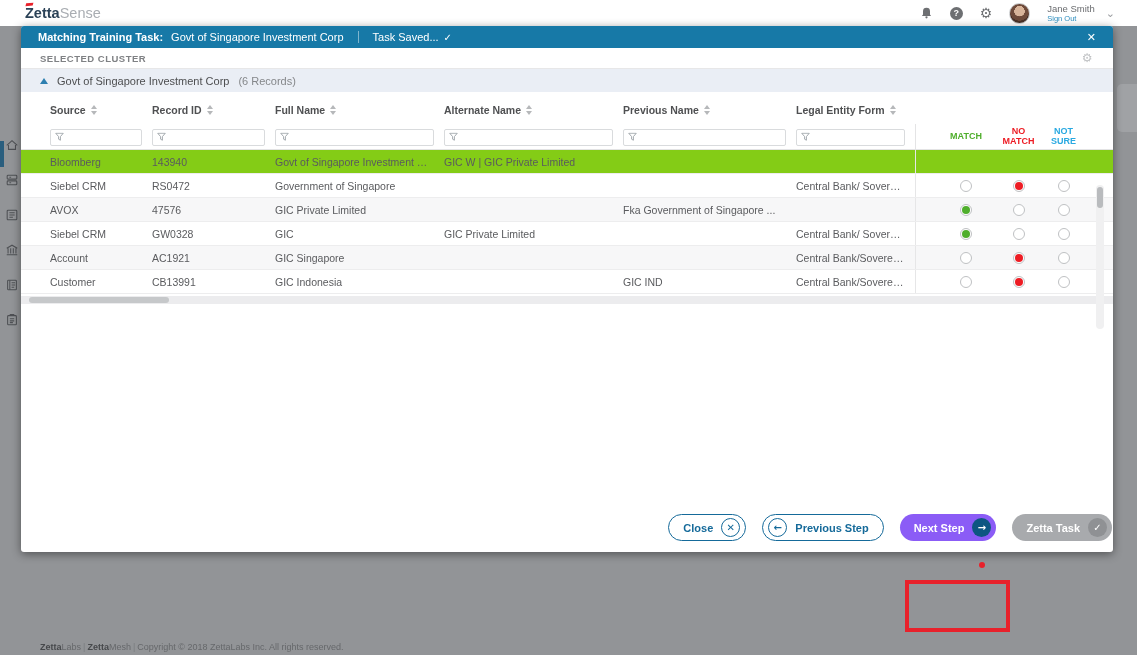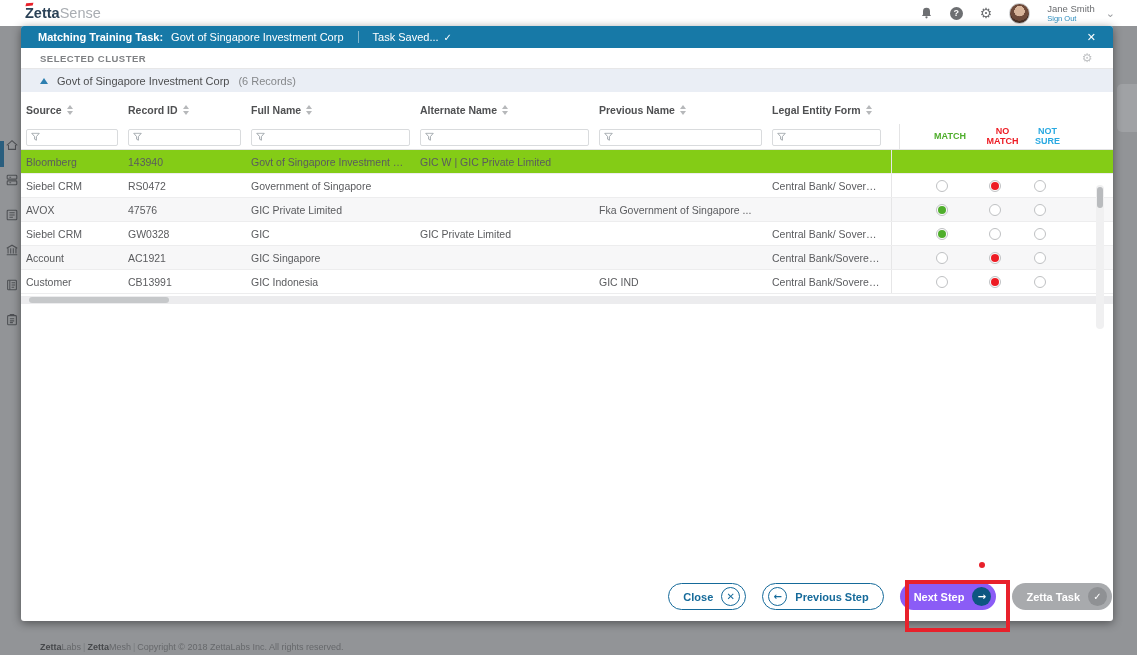--- a/index.html
+++ b/index.html
@@ -27,48 +27,48 @@
   .backdrop { position:absolute; top:26px; left:0; width:1137px; height:629px; background:#929497; }
   .side-indicator { position:absolute; left:0; top:115px; width:4px; height:26px; background:#2a5e7e; }
   .side-icons { position:absolute; left:5px; top:112px; display:flex; flex-direction:column; gap:21px; }
   .side-icons svg { stroke:#4e5054; fill:none; stroke-width:1.2; }
   .bg-card { position:absolute; left:1117px; top:58px; width:20px; height:48px; background:#a0a2a5; border-radius:5px 0 0 5px; }
   .page-footer { position:absolute; left:40px; top:616px; font-size:9px; color:#66686b; display:flex; align-items:center; gap:2px; }
   .page-footer .b { font-weight:bold; color:#46484b; }
   .page-footer .sep { color:#7b7d80; }
 
   
-  .modal { position:absolute; top:26px; left:21px; width:1092px; height:595px; background:#fff; border-radius:3px; box-shadow:0 2px 10px rgba(0,0,0,.45); z-index:10; display:flex; flex-direction:column; }
+  .modal { position:absolute; top:26px; left:21px; width:1092px; height:526px; background:#fff; border-radius:3px; box-shadow:0 2px 10px rgba(0,0,0,.45); z-index:10; display:flex; flex-direction:column; }
   .modal-titlebar { height:22px; background:#1779a7; border-radius:3px 3px 0 0; color:#fff; display:flex; align-items:center; padding:0 17px; font-size:11px; gap:8px; flex:0 0 auto; }
   .mt-label { font-weight:bold; }
   .mt-sep { width:1px; height:12px; background:rgba(255,255,255,.45); margin:0 6px; }
   .mt-saved { display:flex; gap:5px; align-items:center; }
   .mt-check { font-family:"DejaVu Sans", sans-serif; font-size:10px; font-weight:bold; }
   .mt-close { margin-left:auto; font-family:"DejaVu Sans", sans-serif; font-size:11px; font-weight:bold; cursor:pointer; }
 
   .instructions { padding:7px 19px 8px; font-size:11px; color:#7b7d80; line-height:14px; border-bottom:1px solid #e7e7e8; flex:0 0 auto; }
   .section-header { height:21px; display:flex; align-items:center; justify-content:space-between; padding:0 20px 0 19px; font-size:9.5px; letter-spacing:.5px; color:#7f8184; border-bottom:1px solid #e7e7e8; flex:0 0 auto;font-weight:bold; }
   .section-gear { color:#c0c2c4; font-family:"DejaVu Sans", sans-serif; font-size:12px; cursor:pointer; }
   .cluster-row { height:23px; background:#eaeef5; display:flex; align-items:center; padding:0 19px; gap:9px; font-size:11px; color:#4d4e50; flex:0 0 auto; }
   .tri-up { width:0; height:0; border-left:4px solid transparent; border-right:4px solid transparent; border-bottom:6px solid #2d7fb0; cursor:pointer; }
   .cluster-count { color:#85878a; }
 
   
-  .grid-row { display:grid; grid-template-columns:102px 123px 169px 179px 173px 119px 190px; padding-left:5px; }
+  .grid-row { display:grid; grid-template-columns:102px 123px 169px 179px 173px 119px 190px; padding-left:29px; }
   .table-header-row { margin-top:3px; height:29px; align-items:center; font-size:10.5px; font-weight:bold; color:#4f5052; flex:0 0 auto; }
   .hcell { display:flex; align-items:center; gap:5px; white-space:nowrap; cursor:pointer; }
   .sort { display:flex; flex-direction:column; gap:2px; }
   .sort i { display:block; width:0; height:0; border-left:3px solid transparent; border-right:3px solid transparent; }
   .sort .up { border-bottom:4px solid #b6b8ba; }
   .sort .dn { border-top:4px solid #b6b8ba; }
   .filter-row { height:26px; align-items:center; border-bottom:1px solid #e3e3e4; flex:0 0 auto; }
   .fcell { position:relative; padding-right:10px; }
   .fcell input { width:100%; height:17px; border:1px solid #d9dbdd; border-radius:2px; padding:0 4px 0 17px; font-size:10px; color:#58595b; outline:none; }
   .funnel { position:absolute; left:5px; top:50%; transform:translateY(-50%); pointer-events:none; }
-  .decision-head { display:grid; grid-template-columns:60px 45px 45px; padding-left:20px; height:100%; align-items:center; justify-items:center; text-align:center; font-size:9px; font-weight:bold; line-height:9.5px; white-space:pre-line; border-left:1px solid #e4e4e5;margin-left:8px; }
+  .decision-head { display:grid; grid-template-columns:60px 45px 45px; padding-left:20px; height:100%; align-items:center; justify-items:center; text-align:center; font-size:9px; font-weight:bold; line-height:9.5px; white-space:pre-line; border-left:1px solid #e4e4e5; }
   .trows { flex:0 0 auto; }
   .trow { height:24px; align-items:center; font-size:10.5px; color:#5a5b5e; border-bottom:1px solid #ededee; background:#fff; }
   .trow.stripe { background:#f7f7f8; }
   .trow.hl { background:#84cc16; }
   .tcell { white-space:nowrap; overflow:hidden; text-overflow:ellipsis; padding-right:10px; }
   .decisions { display:grid; grid-template-columns:60px 45px 45px; padding-left:20px; height:100%; align-items:center; justify-items:center; border-left:1px solid #e6e6e7; }
   .radio { width:12px; height:12px; border:1px solid #bfc1c3; border-radius:50%; background:#fff; position:relative; cursor:pointer; }
   .radio .dot { position:absolute; left:1px; top:1px; right:1px; bottom:1px; border-radius:50%; }
 
   .vscroll { position:absolute; left:1075px; top:159px; width:8px; height:144px; background:#f0f0f1; border-radius:4px; }

